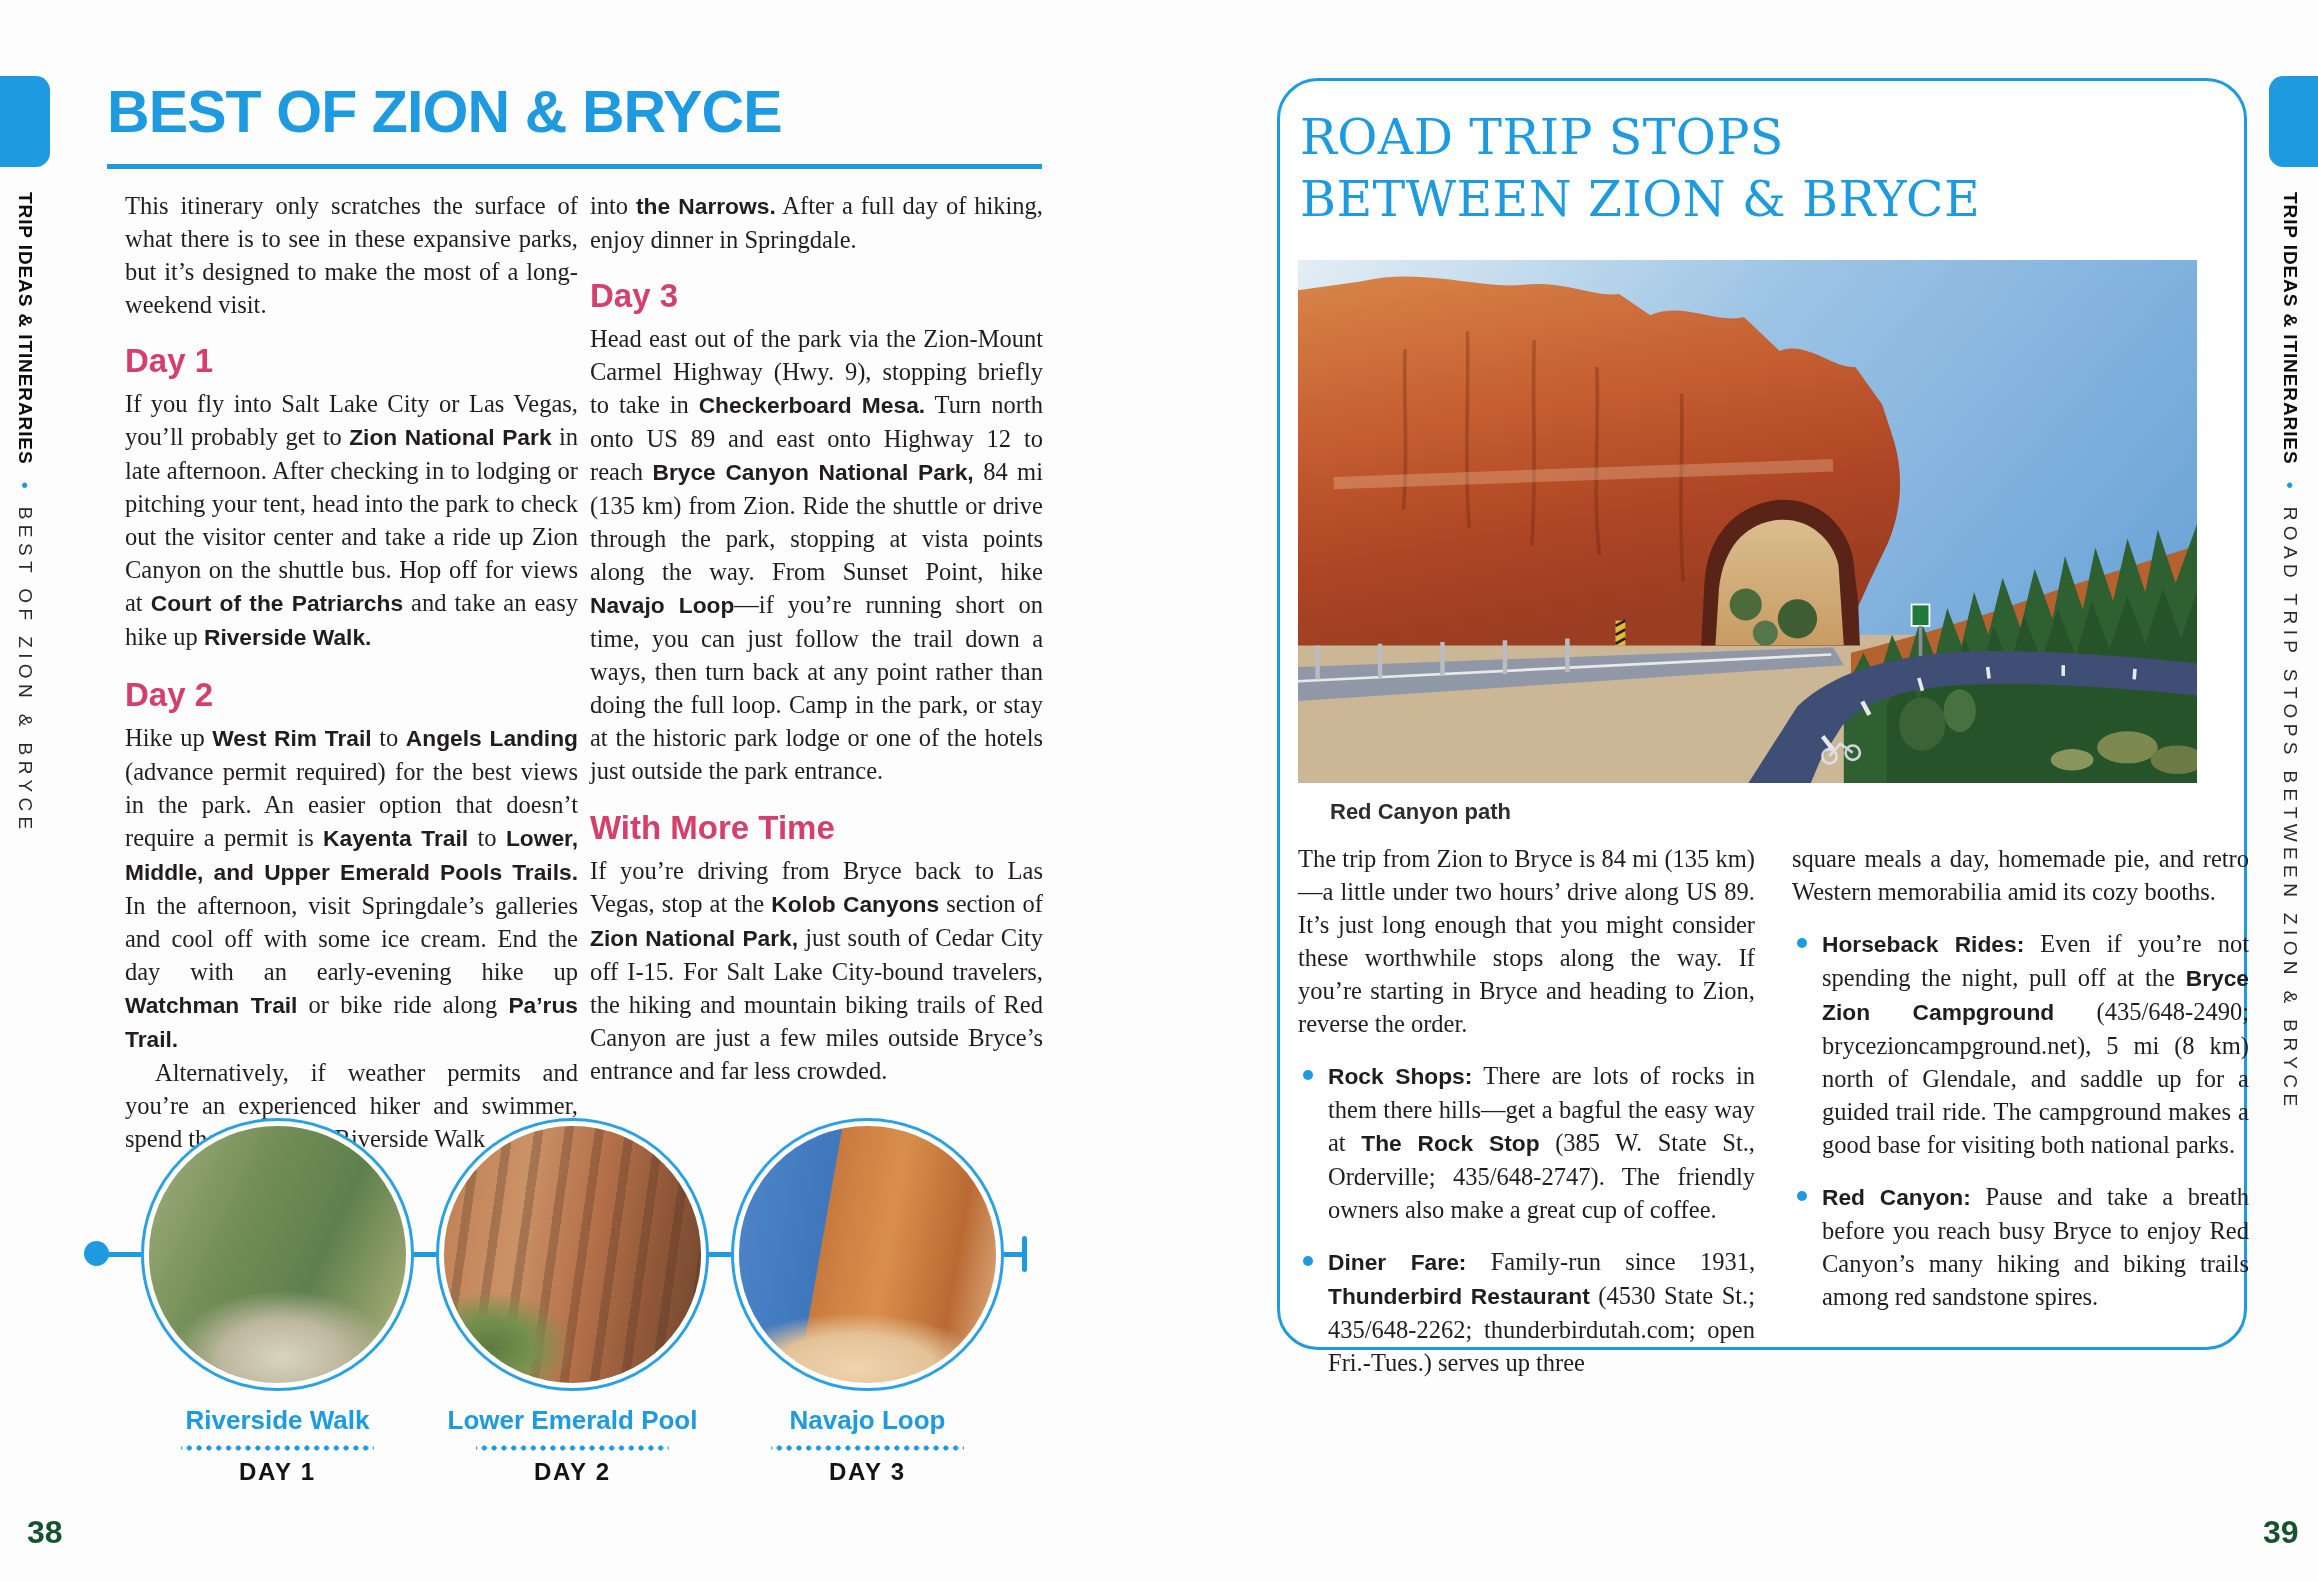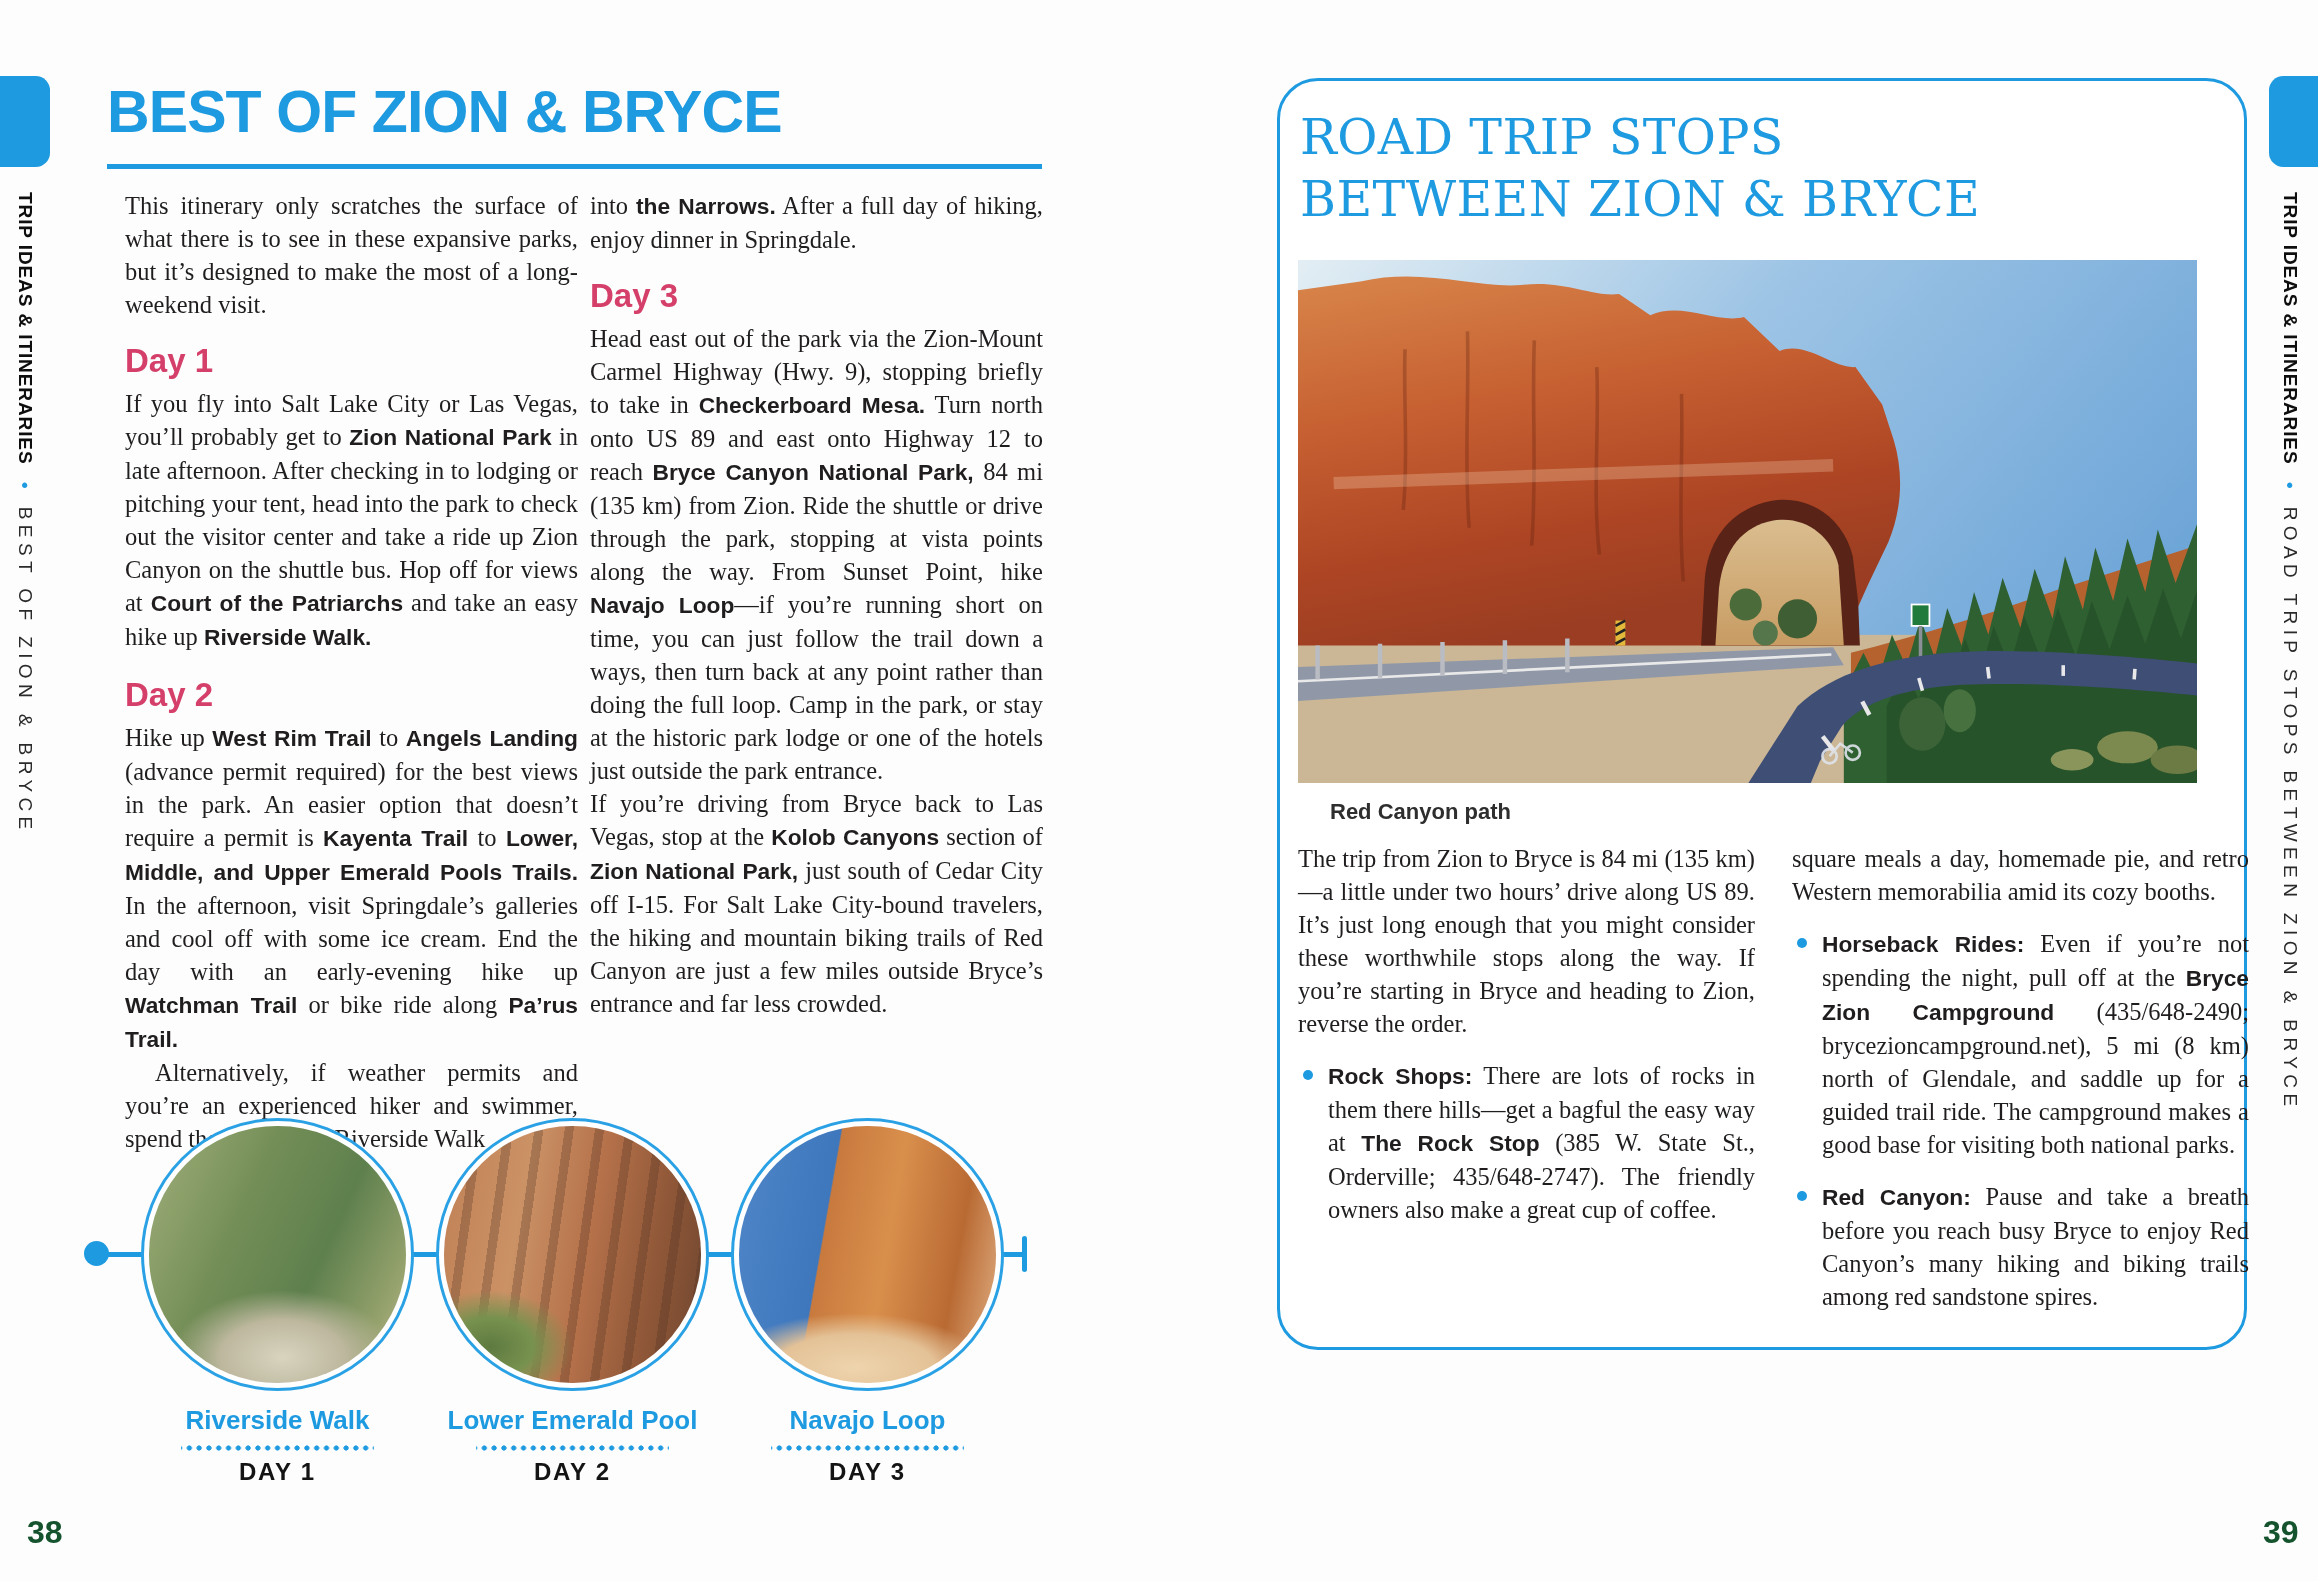--- a/index.html
+++ b/index.html
@@ -94,20 +94,21 @@
     <p class="body"><span>If you fly into Salt Lake City or Las Vegas, you’ll probably get to </span><span class="bt">Zion National Park</span><span> in late afternoon. After checking in to lodging or pitching your tent, head into the park to check out the visitor center and take a ride up Zion Canyon on the shuttle bus. Hop off for views at </span><span class="bt">Court of the Patriarchs</span><span> and take an easy hike up </span><span class="bt">Riverside Walk.</span></p>
     <h2 class="day">Day 2</h2>
     <p class="body"><span>Hike up </span><span class="bt">West Rim Trail</span><span> to </span><span class="bt">Angels Landing</span><span> (advance permit required) for the best views in the park. An easier option that doesn’t require a permit is </span><span class="bt">Kayenta Trail</span><span> to </span><span class="bt">Lower, Middle, and Upper Emerald Pools Trails.</span><span> In the afternoon, visit Springdale’s galleries and cool off with some ice cream. End the day with an early-evening hike up </span><span class="bt">Watchman Trail</span><span> or bike ride along </span><span class="bt">Pa’rus Trail.</span></p>
     <p class="body indent">Alternatively, if weather permits and you’re an experienced hiker and swimmer, spend the day hiking Riverside Walk</p>
   </div>
 
   <div class="col col2">
     <p class="body"><span>into </span><span class="bt">the Narrows.</span><span> After a full day of hiking, enjoy dinner in Springdale.</span></p>
     <h2 class="day">Day 3</h2>
     <p class="body"><span>Head east out of the park via the Zion-Mount Carmel Highway (Hwy. 9), stopping briefly to take in </span><span class="bt">Checkerboard Mesa.</span><span> Turn north onto US 89 and east onto Highway 12 to reach </span><span class="bt">Bryce Canyon National Park,</span><span> 84 mi (135 km) from Zion. Ride the shuttle or drive through the park, stopping at vista points along the way. From Sunset Point, hike </span><span class="bt">Navajo Loop</span><span>—if you’re running short on time, you can just follow the trail down a ways, then turn back at any point rather than doing the full loop. Camp in the park, or stay at the historic park lodge or one of the hotels just outside the park entrance.</span></p>
+    <h2 class="more">With More Time</h2>
     <p class="body"><span>If you’re driving from Bryce back to Las Vegas, stop at the </span><span class="bt">Kolob Canyons</span><span> section of </span><span class="bt">Zion National Park,</span><span> just south of Cedar City off I-15. For Salt Lake City-bound travelers, the hiking and mountain biking trails of Red Canyon are just a few miles outside Bryce’s entrance and far less crowded.</span></p>
   </div>
 
   <div class="tl-line"></div>
   <div class="tl-dot"></div>
   <div class="tl-end"></div>
 
   <div class="stop stop1">
     <div class="ph"></div>
   </div>
@@ -219,20 +220,24 @@
   </div>
 
   <div class="rt-caption">Red Canyon path</div>
 
   <div class="rcol rcol1">
     <p class="body">The trip from Zion to Bryce is 84 mi (135 km)—a little under two hours’ drive along US 89. It’s just long enough that you might consider these worthwhile stops along the way. If you’re starting in Bryce and heading to Zion, reverse the order.</p>
     <div class="bullet">
       <span class="bdot"></span>
       <p class="body"><span class="bt">Rock Shops:</span><span> There are lots of rocks in them there hills—get a bagful the easy way at </span><span class="bt">The Rock Stop</span><span> (385 W. State St., Orderville; 435/648-2747). The friendly owners also make a great cup of coffee.</span></p>
     </div>
+    <div class="bullet">
+      <span class="bdot"></span>
+      <p class="body"><span class="bt">Diner Fare:</span><span> Family-run since 1931, </span><span class="bt">Thunderbird Restaurant</span><span> (4530 State St.; 435/648-2262; thunderbirdutah.com; open Fri.-Tues.) serves up three</span></p>
+    </div>
   </div>
 
   <div class="rcol rcol2">
     <p class="body">square meals a day, homemade pie, and retro Western memorabilia amid its cozy booths.</p>
     <div class="bullet">
       <span class="bdot"></span>
       <p class="body"><span class="bt">Horseback Rides:</span><span> Even if you’re not spending the night, pull off at the </span><span class="bt">Bryce Zion Campground</span><span> (435/648-2490; brycezioncampground.net), 5 mi (8 km) north of Glendale, and saddle up for a guided trail ride. The campground makes a good base for visiting both national parks.</span></p>
     </div>
     <div class="bullet">
       <span class="bdot"></span>

